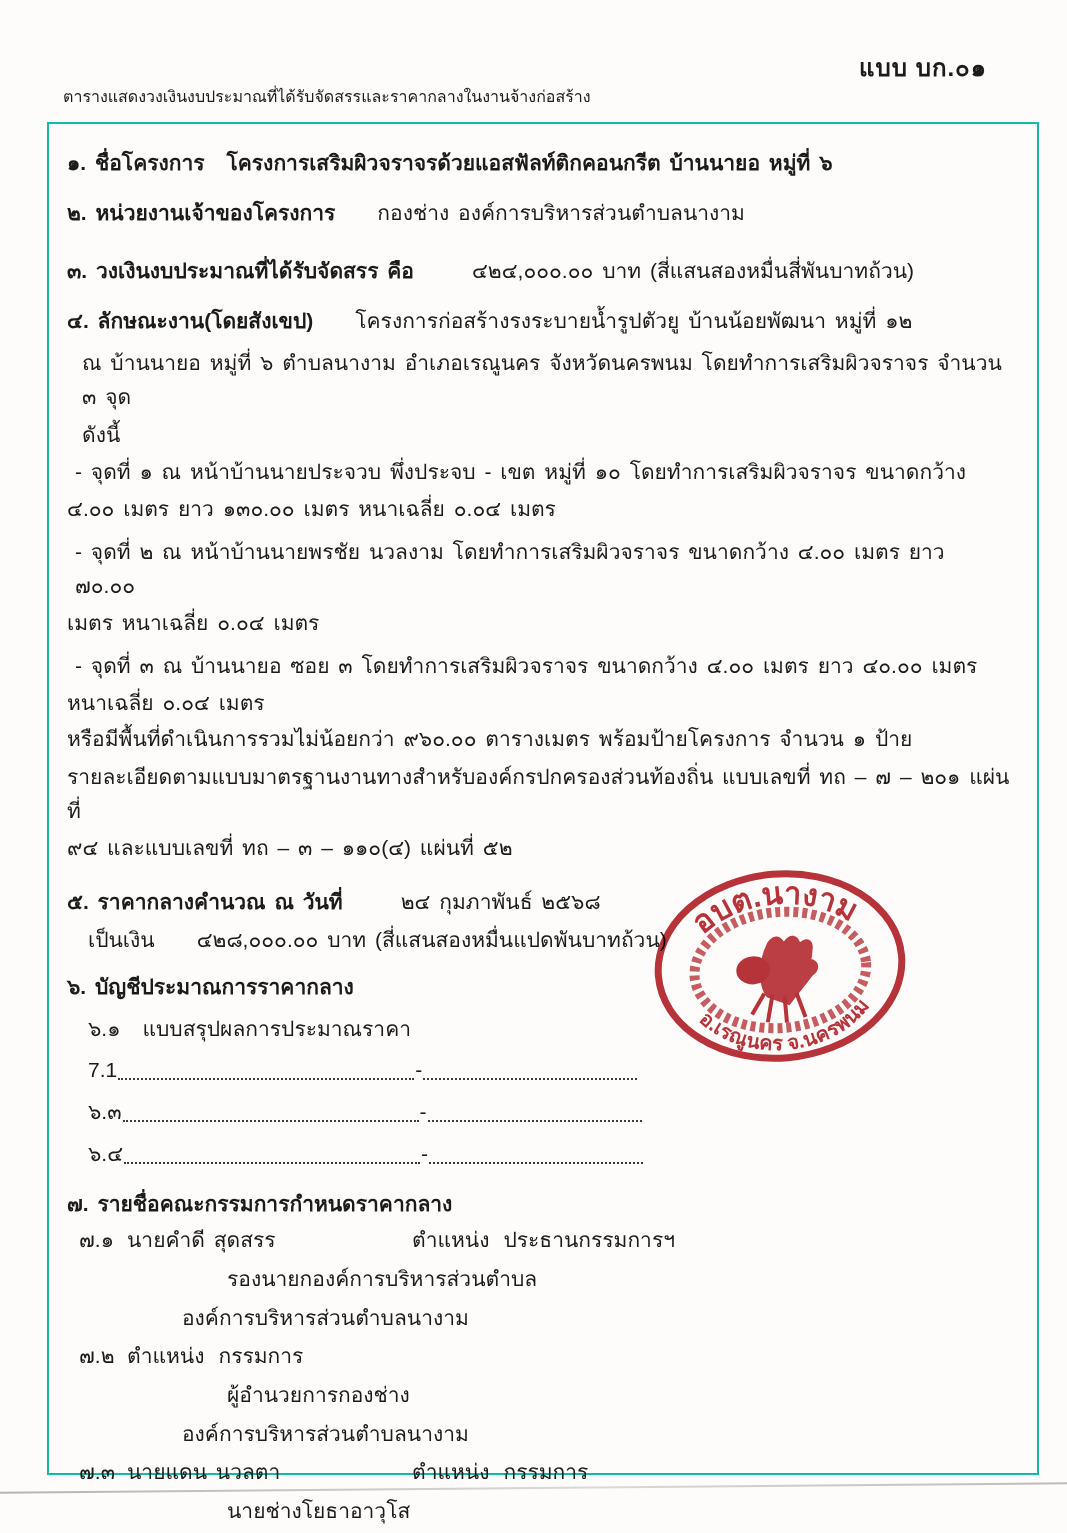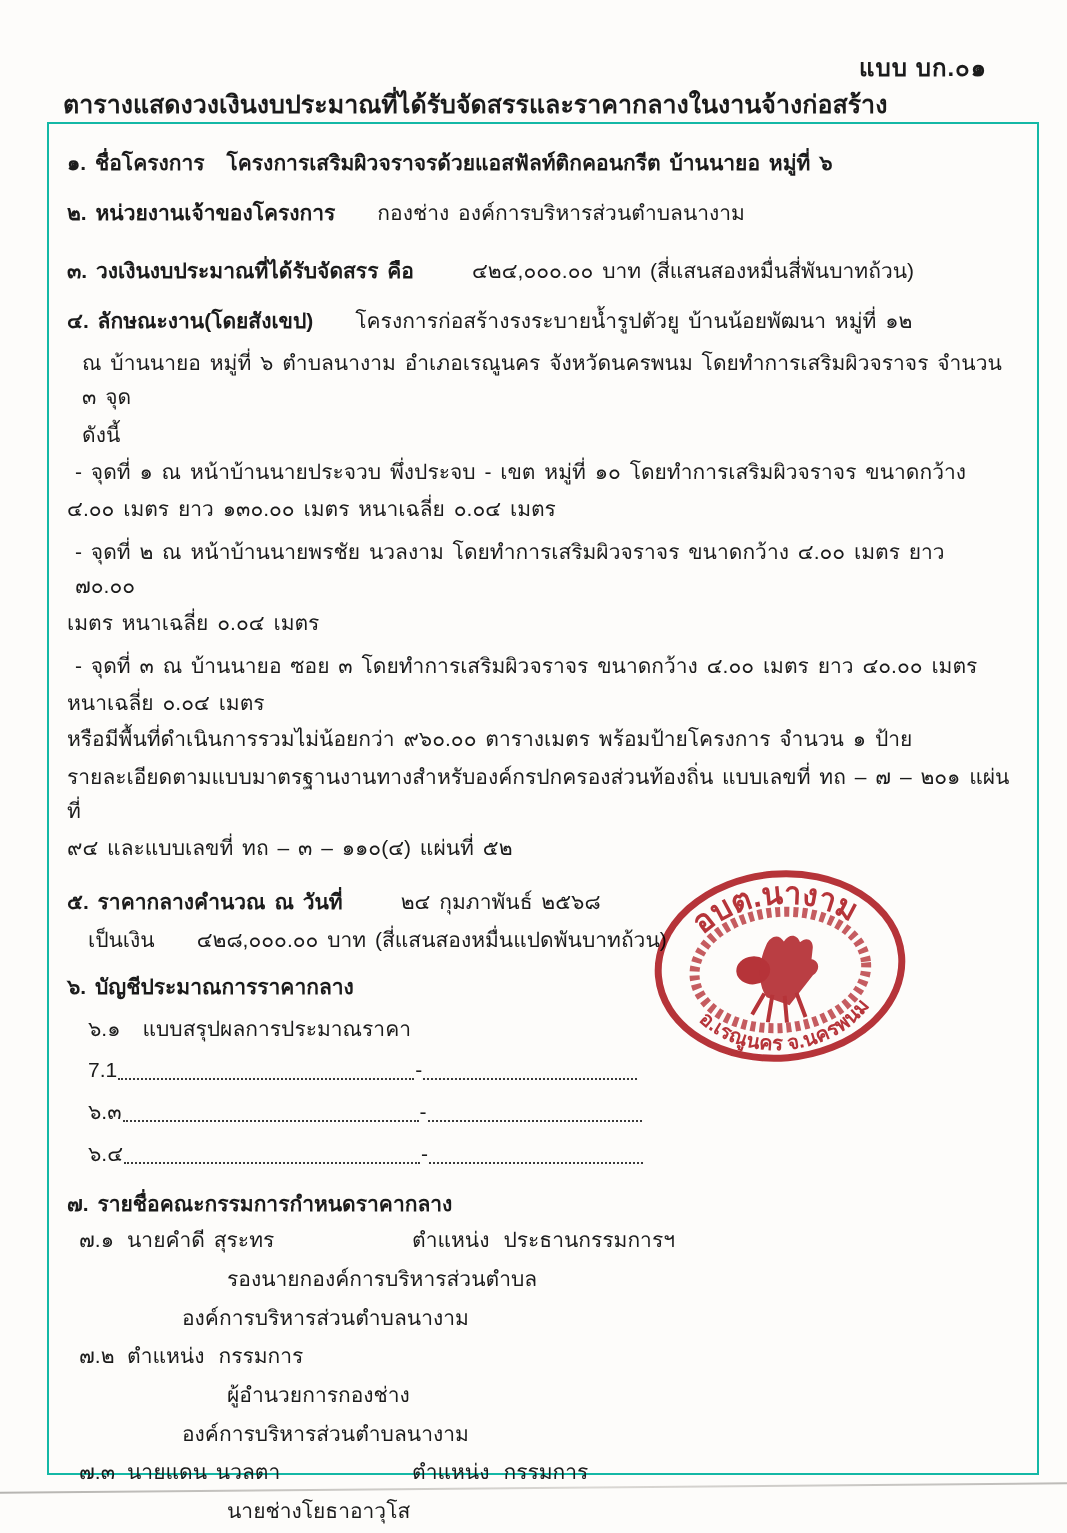--- a/index.html
+++ b/index.html
@@ -12,21 +12,21 @@
     font-family: "Liberation Sans", "DejaVu Sans", sans-serif;
     color: #1b1b1b;
     overflow: hidden;
   }
   .form-code {
     position: absolute; top: 48px; right: 80px;
     font-size: 24px; font-weight: 700; letter-spacing: 1px;
   }
   .doc-title {
     position: absolute; top: 84px; left: 63px;
-    font-size: 25px; font-weight: 700;
+    font-size: 16px; font-weight: 400;
   }
   .doc-box {
     position: absolute; top: 122px; left: 47px;
     width: 992px; height: 1353px;
     border: 2px solid #14b8a6;
     padding: 22px 26px 0 18px;
     background: transparent;
   }
   .row { font-size: 21px; line-height: 34px; word-spacing: 3px; }
   .b { font-weight: 700; }
@@ -129,21 +129,21 @@
         <span>๖.๔</span>
         <span class="dots d1"></span>
         <span class="dash">-</span>
         <span class="dots d2"></span>
       </div>
 
     <p class="row mb2 b">๗. รายชื่อคณะกรรมการกำหนดราคากลาง</p>
 
     <div class="row mb5 ind-lg member-row">
         <span class="m-num">๗.๑</span>
-        <span class="m-name">นายคำดี สุระทร</span>
+        <span class="m-name">นายคำดี สุดสรร</span>
         <span class="m-pos-label">ตำแหน่ง</span>
         <span>ประธานกรรมการฯ</span>
       </div>
     <p class="row mb5 m-title">รองนายกองค์การบริหารส่วนตำบล</p>
     <p class="row mb4 m-org">องค์การบริหารส่วนตำบลนางาม</p>
 
     <div class="row mb5 ind-lg member-row">
         <span class="m-num">๗.๒</span>
         <span class="m-pos-label">ตำแหน่ง</span>
         <span>กรรมการ</span>

